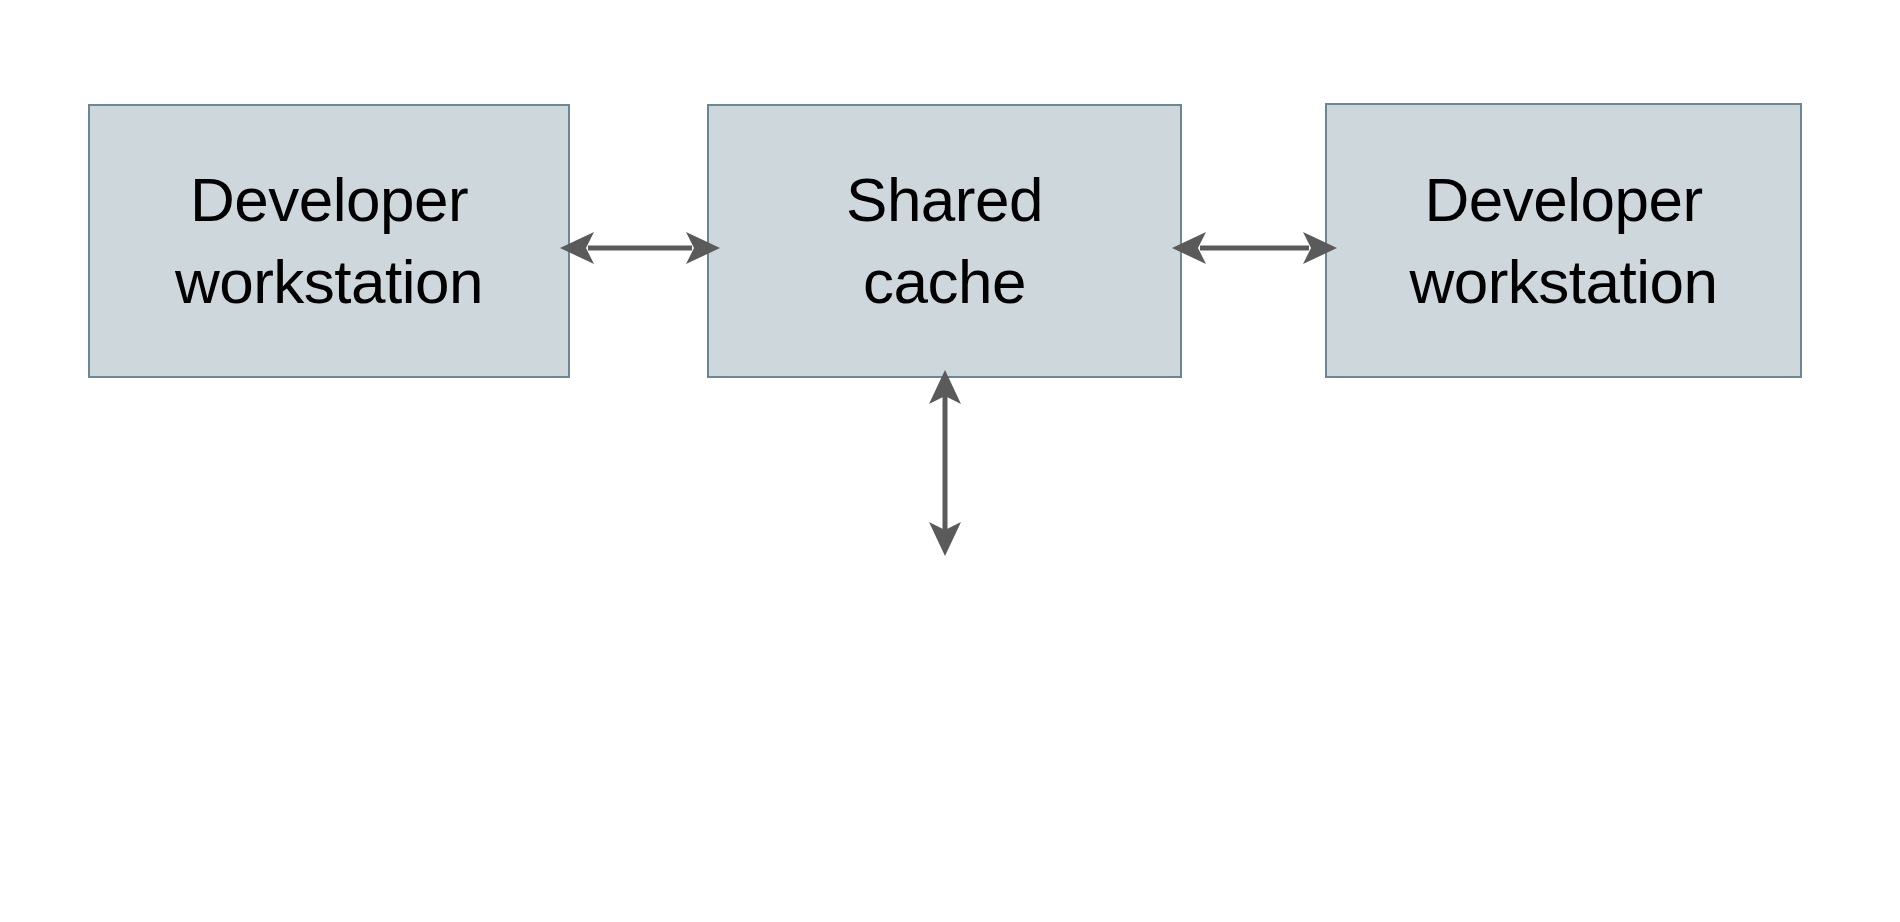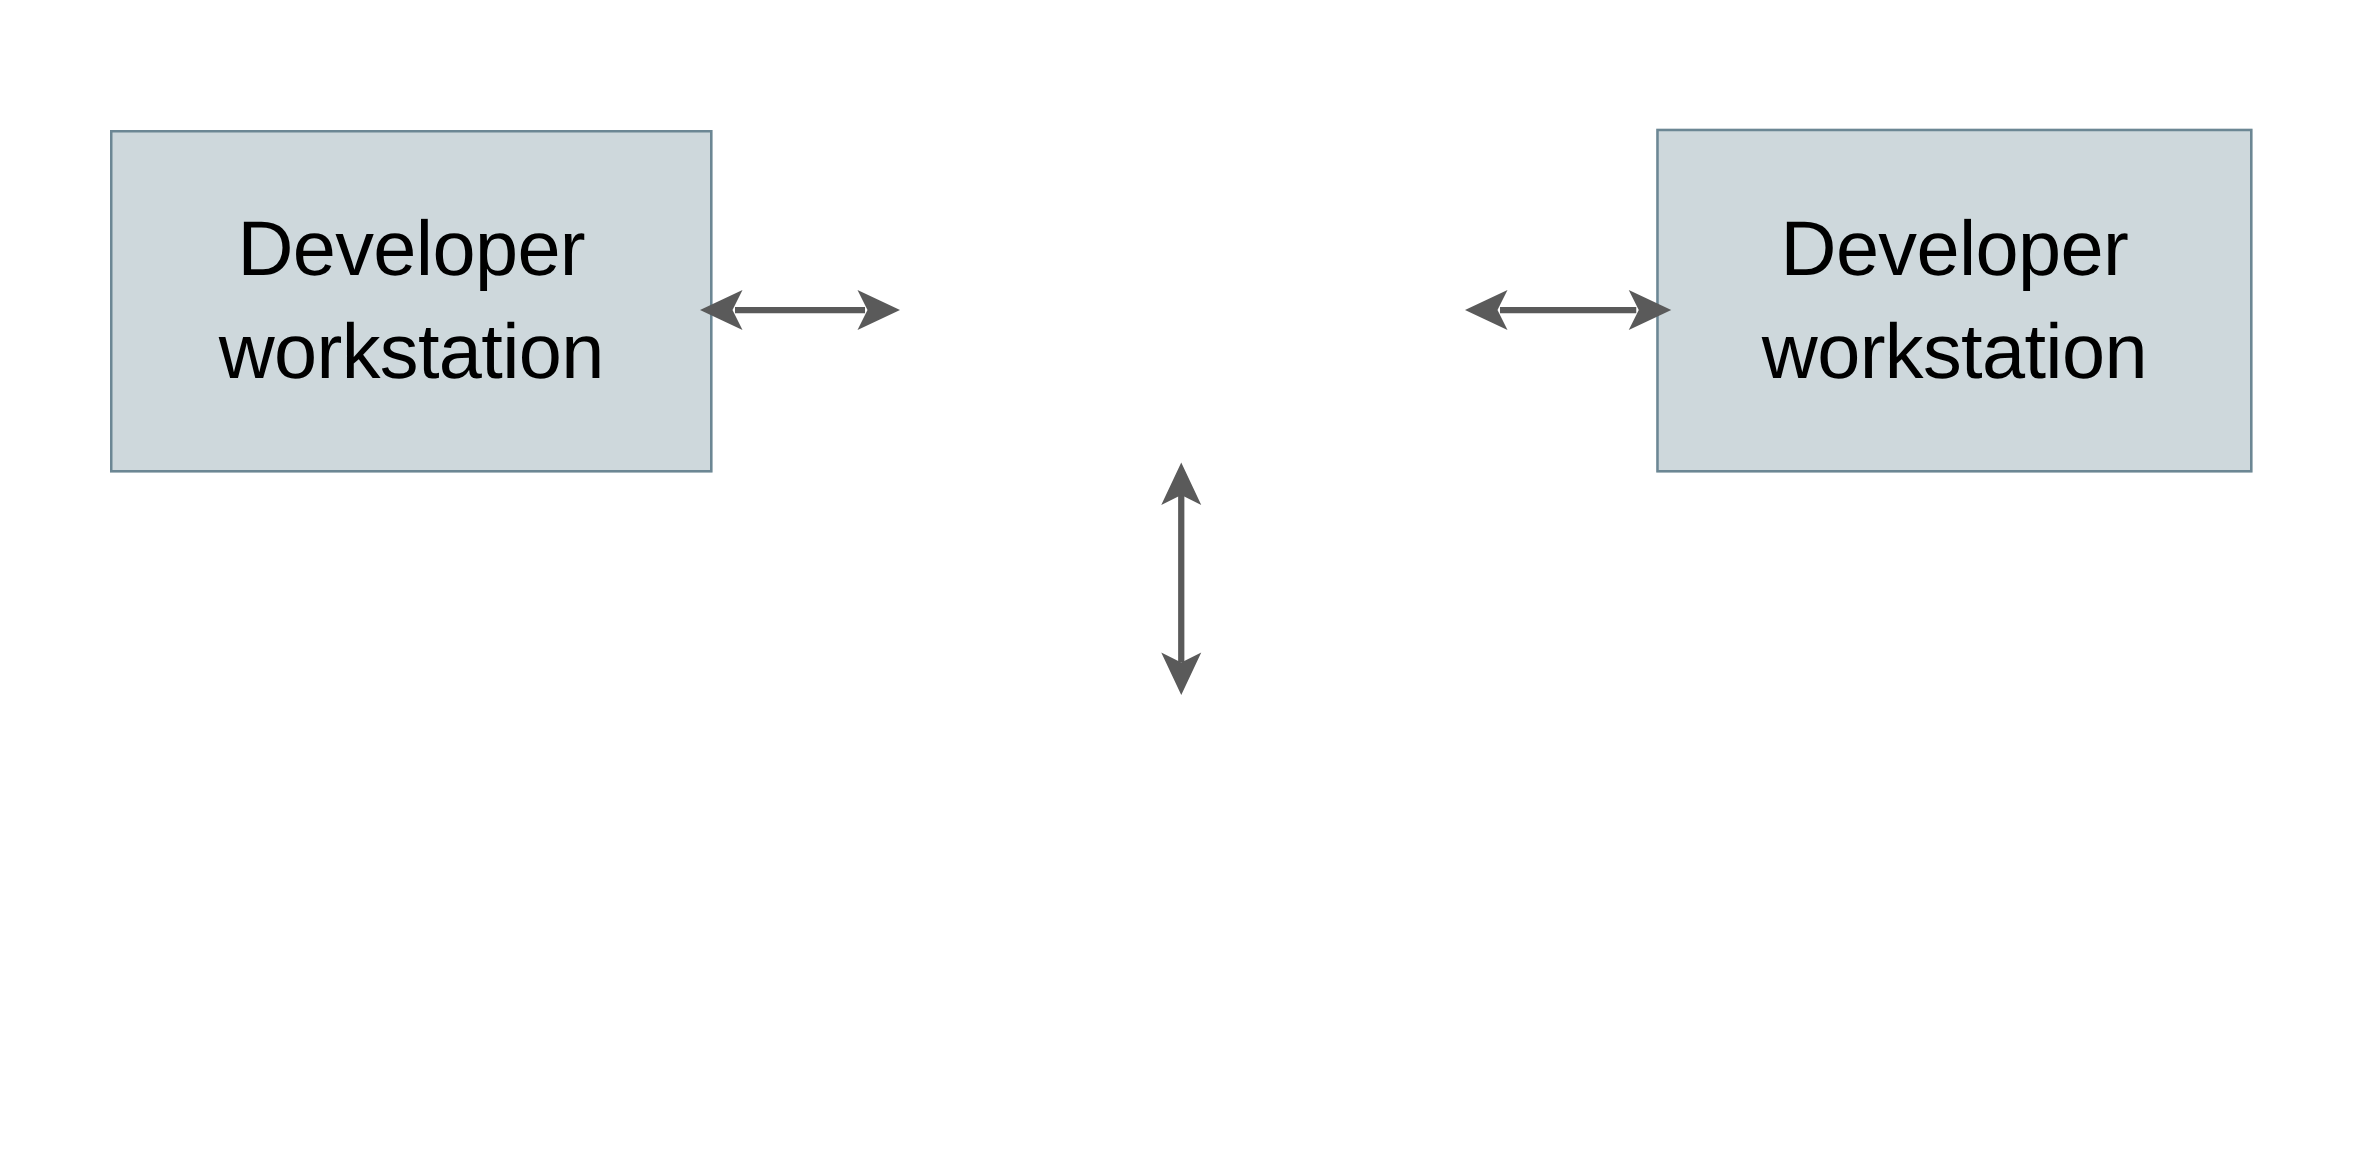--- a/index.html
+++ b/index.html
@@ -55,20 +55,24 @@
 </head>
 <body>
 
 <div id="canvas">
 
   <div class="node node-dev-left">
     <span class="node-label">Developer
 workstation</span>
   </div>
 
+  <div class="node node-cache">
+    <span class="node-label">Shared
+cache</span>
+  </div>
 
   <div class="node node-dev-right">
     <span class="node-label">Developer
 workstation</span>
   </div>
 
 
   <div class="connector conn-left">
     <svg width="160" height="100" viewBox="0 0 160 100">
       <line x1="28" y1="50" x2="132" y2="50" stroke="#5a5a5a" stroke-width="5"></line>

